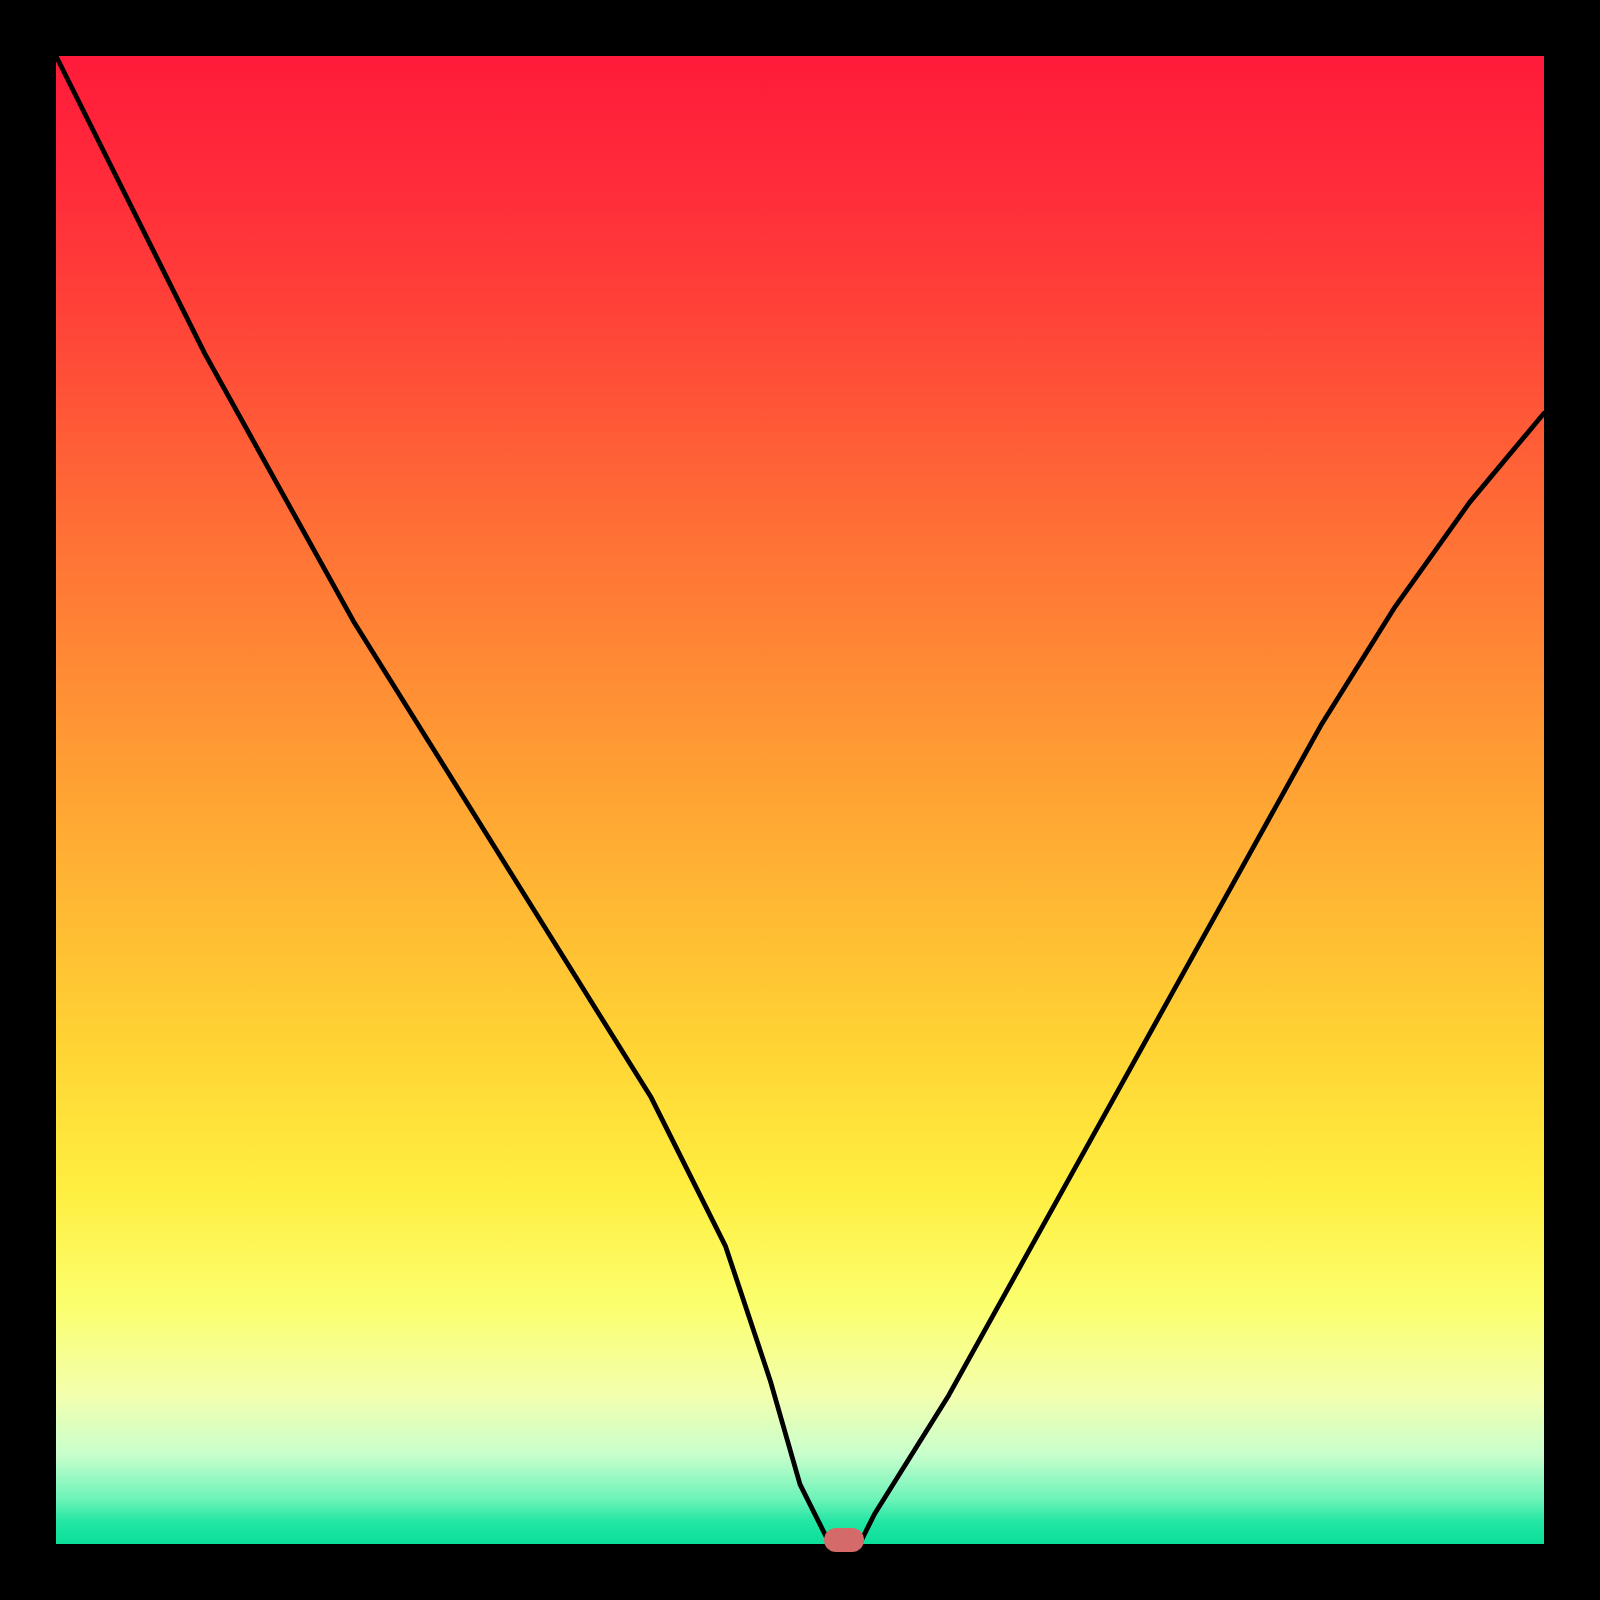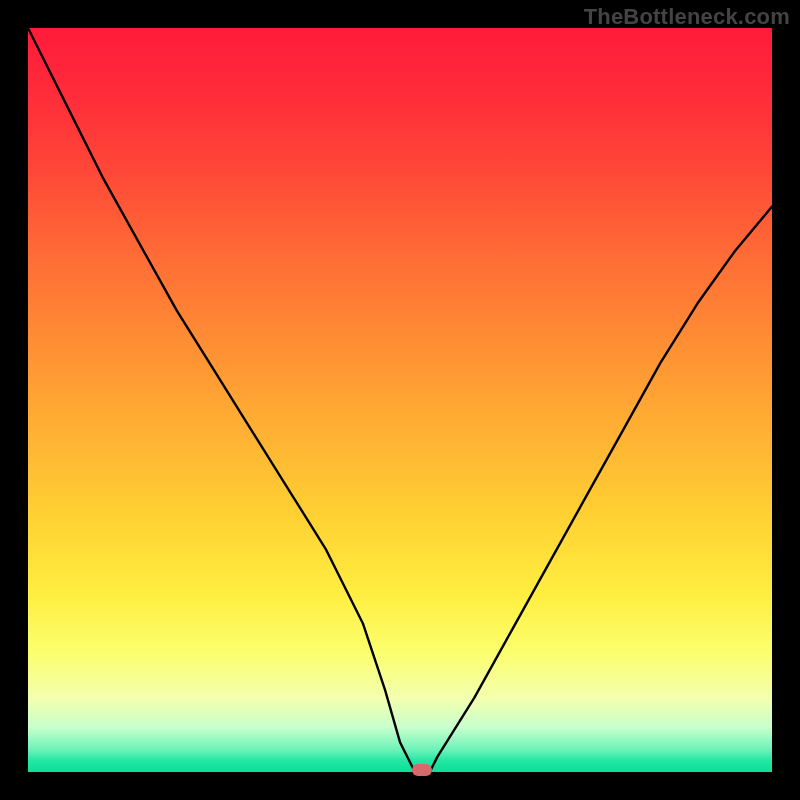--- a/index.html
+++ b/index.html
@@ -72,21 +72,20 @@
     height: 12px;
     background: #d46a6a;
     border-radius: 6px;
   }
 </style>
 </head>
 <body>
 
 <div class="frame">
 
-  <div class="watermark">TheBottleneck.com</div>
 
   <div class="plot">
 
     <svg class="curve-svg" viewBox="0 0 744 744" preserveAspectRatio="none">
       <path id="curve" class="curve-path" d="M0.0 0.0 L37.2 74.4 L74.4 148.8 L111.6 215.8 L148.8 282.7 L186.0 342.2 L223.2 401.8 L260.4 461.3 L297.6 520.8 L334.8 595.2 L357.1 662.2 L372.0 714.2 L386.9 744.0 L401.8 744.0 L409.2 729.1 L446.4 669.6 L483.6 602.6 L520.8 535.7 L558.0 468.7 L595.2 401.8 L632.4 334.8 L669.6 275.3 L706.8 223.2 L744.0 178.6"></path>
     </svg>
 
     <div id="marker" class="marker" style="left: 384.32px; top: 736px;"></div>
   </div>
 </div>

